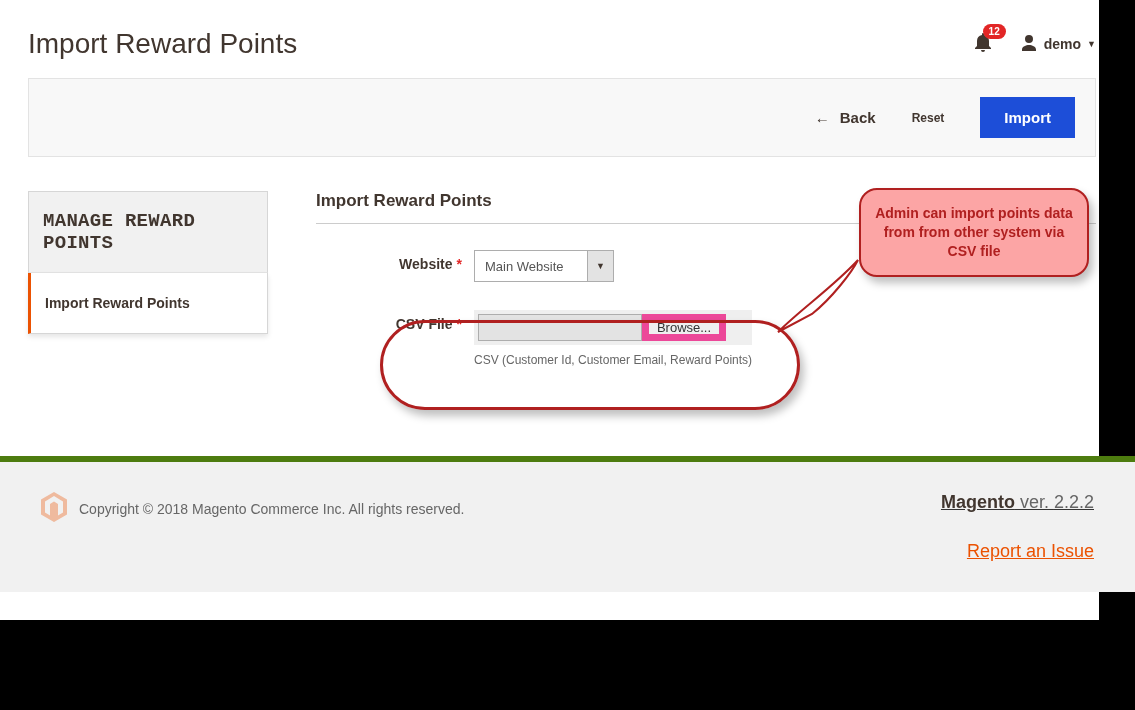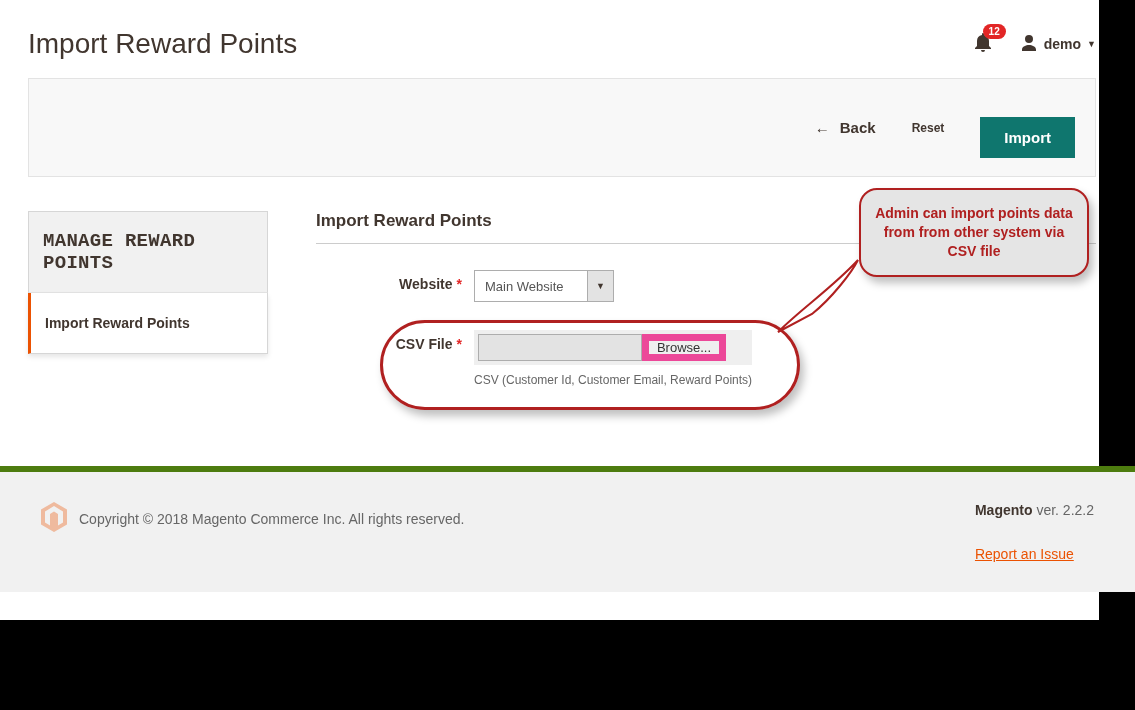--- a/index.html
+++ b/index.html
@@ -10,45 +10,45 @@
 .user-area { display: flex; align-items: center; gap: 28px; }
 .bell-wrap { position: relative; }
 .bell-icon svg { fill: #41362f; }
 .badge { position: absolute; top: -8px; right: -14px; background: #e22626; color: #fff; font-size: 10px; font-weight: 700; border-radius: 9px; padding: 2px 6px; }
 .user-info { display: flex; align-items: center; gap: 6px; color: #41362f; font-size: 14px; font-weight: 600; }
 .user-avatar svg { fill: #41362f; }
 .caret { font-size: 9px; color: #41362f; }
 .toolbar { background: #f8f8f8; border: 1px solid #e3e3e3; padding: 18px 20px; display: flex; justify-content: flex-end; align-items: center; gap: 36px; }
 .btn-back { display: flex; align-items: center; gap: 10px; font-size: 15px; font-weight: 600; color: #41362f; cursor: pointer; }
 .btn-reset { font-size: 12px; font-weight: 600; color: #41362f; cursor: pointer; }
-.btn-import { background: #0f766e; color: #fff; padding: 12px 24px; font-size: 15px; font-weight: 600; border: none; cursor: pointer; margin-top: 20px; }
+.btn-import { background: #1d4ed8; color: #fff; padding: 12px 24px; font-size: 15px; font-weight: 600; border: none; cursor: pointer; }
 .content-row { display: flex; gap: 48px; margin-top: 34px; }
 .sidebar { width: 240px; flex-shrink: 0; }
 .sidebar-header { background: #f1f1f1; border: 1px solid #d6d6d6; border-bottom: 1px solid #e3e3e3; padding: 18px 14px; font-size: 19px; font-weight: 700; color: #41362f; letter-spacing: 0.3px; font-family: Liberation Mono, monospace; }
 .sidebar-item { border: 1px solid #d6d6d6; border-top: none; padding: 22px 14px; font-size: 14px; font-weight: 600; color: #41362f; border-left: 3px solid #eb5202; background: #fff; box-shadow: 0 3px 5px rgba(0,0,0,0.1); }
 .main-panel { flex: 1; }
 .section-title { font-size: 17px; font-weight: 700; color: #41362f; padding-bottom: 12px; border-bottom: 1px solid #ccc; margin-bottom: 26px; }
 .form-row { display: flex; align-items: flex-start; margin-bottom: 28px; }
 .form-label { width: 146px; text-align: right; font-size: 14px; font-weight: 700; color: #41362f; padding-top: 6px; }
 .required { color: #e22626; margin-left: 4px; }
 .form-control { margin-left: 12px; }
 .select-box { position: relative; display: flex; align-items: center; }
 .select-input { width: 114px; height: 32px; padding: 0 10px; border: 1px solid #adadad; font-size: 13px; color: #555; background: #fff; }
 .select-caret { width: 26px; height: 32px; background: #e3e3e3; border: 1px solid #adadad; border-left: none; display: flex; align-items: center; justify-content: center; font-size: 9px; color: #41362f; }
 .file-input-box { display: flex; align-items: center; background: #efefef; padding: 4px; }
 .file-path { width: 164px; height: 27px; background: #e3e3e3; border: 1px solid #adadad; }
 .file-browse { width: 84px; height: 27px; background: #efefef; border: 7px solid #ec4899; margin-left: 0; font-size: 13px; color: #333; display: flex; align-items: center; justify-content: center; cursor: pointer; }
 .file-hint { font-size: 12px; color: #666; margin-top: 8px; }
-.callout { position: absolute; top: 188px; right: 46px; width: 230px; background: #e5e5e5; border: 2px solid #b02020; border-radius: 18px; padding: 14px 8px; text-align: center; font-size: 14px; font-weight: 600; color: #b02020; line-height: 1.35; box-shadow: 4px 6px 8px rgba(0,0,0,0.25); }
+.callout { position: absolute; top: 188px; right: 46px; width: 230px; background: #fca5a5; border: 2px solid #b02020; border-radius: 18px; padding: 14px 8px; text-align: center; font-size: 14px; font-weight: 600; color: #b02020; line-height: 1.35; box-shadow: 4px 6px 8px rgba(0,0,0,0.25); }
 .highlight-oval { position: absolute; top: 320px; left: 380px; width: 420px; height: 90px; border: 3px solid #b02020; border-radius: 46px; box-shadow: 4px 6px 8px rgba(0,0,0,0.25); pointer-events: none; }
 .footer { position: absolute; bottom: 118px; left: 0; right: 0; background: #f1f1f1; border-top: 6px solid #4d7c0f; padding: 30px 41px; display: flex; align-items: flex-start; justify-content: space-between; }
 .footer-left { display: flex; align-items: center; gap: 12px; }
 .footer-logo svg { fill: #eb5202; fill-opacity: 0.35; }
 .footer-copy { font-size: 14px; color: #666; }
-.footer-right { font-size: 14px; }
+.footer-right { text-align: right; font-size: 18px; text-decoration: underline; }
 .footer-ver-label { font-weight: 700; color: #41362f; }
 .footer-ver-num { color: #666; }
 .footer-report { color: #eb5202; text-decoration: underline; display: inline-block; margin-top: 28px; }
 .black-bar { position: absolute; bottom: 0; left: 0; width: 1135px; height: 90px; background: #000; }
 .right-black { position: absolute; top: 0; right: 0; width: 36px; height: 710px; background: #000; }
 svg.tail-svg { position: absolute; top: 258px; left: 772px; pointer-events: none; }
 </style>
 </head>
 <body>
 

